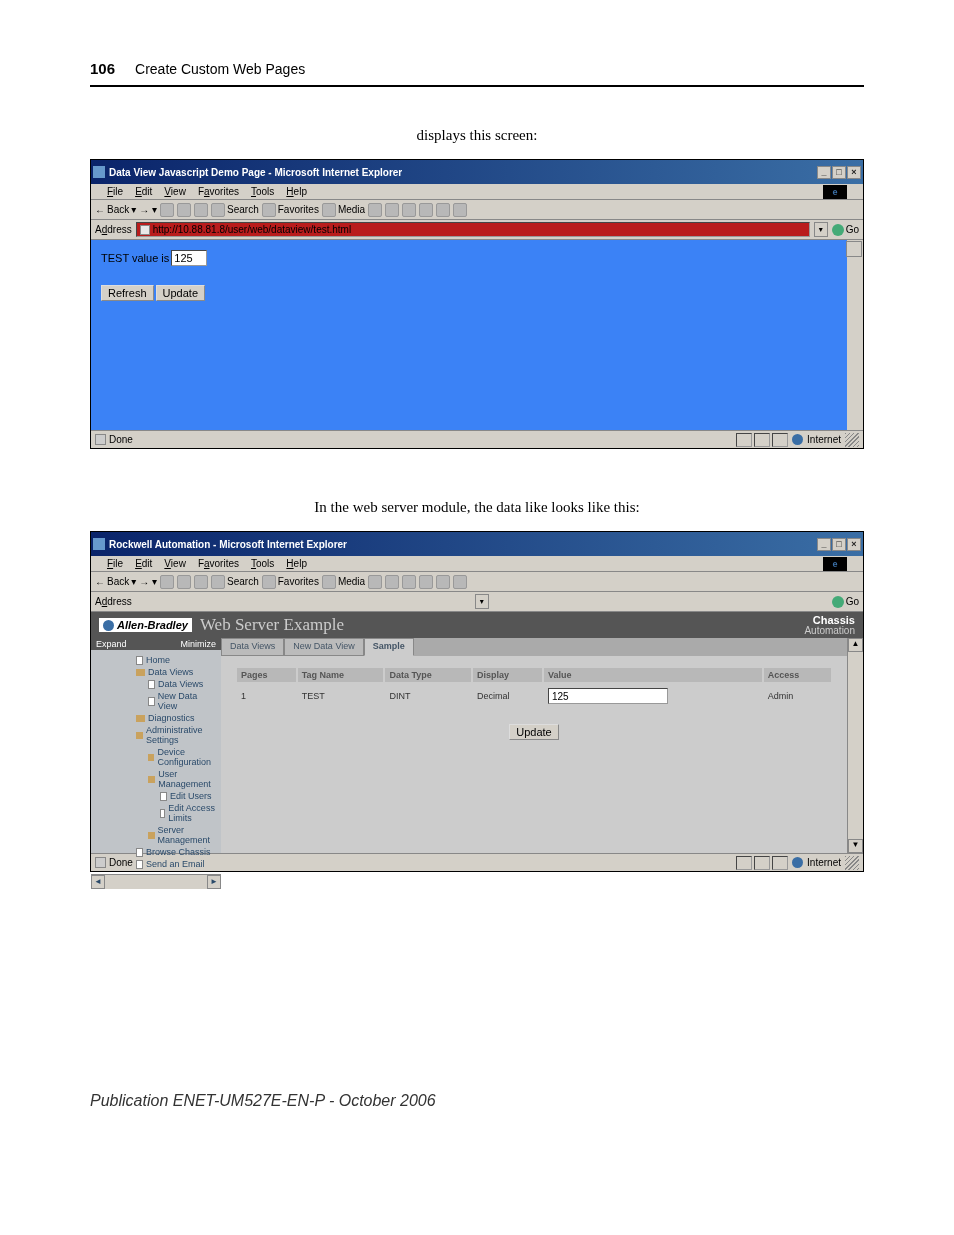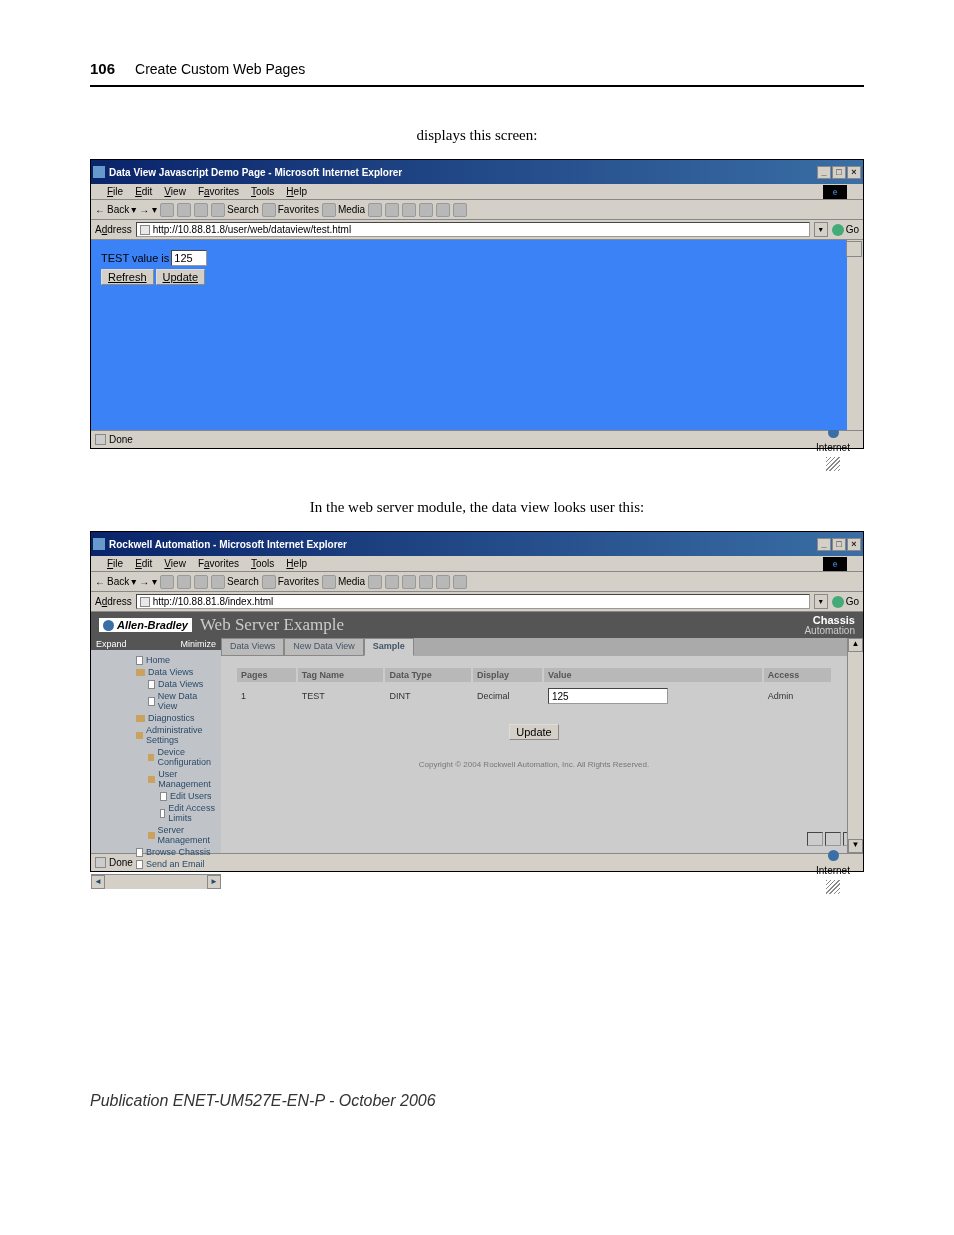--- a/index.html
+++ b/index.html
@@ -50,45 +50,45 @@
       height: 20px; align-items: center;
     }
     .tb-item { font-size: 10px; display:flex; align-items:center; gap:2px; }
     .tb-ico { width: 14px; height: 14px; background: #b8b8b8; border:1px solid #999; border-radius:2px; }
     .ie-address {
       background: #d4d0c8; display: flex; gap: 4px; padding: 2px 4px; border-bottom: 1px solid #888;
       height: 20px; align-items: center; justify-content: space-between;
     }
     .addr-label { font-size: 10px; }
     .addr-input {
-      flex: 1; background: #ffffff; border: 1px inset #999; padding: 1px 3px; font-size: 10px;
+      flex: 1; background: #b91c1c; border: 1px inset #999; padding: 1px 3px; font-size: 10px;
       display:flex; align-items:center; gap:3px;
     }
     .addr-doc-icon { width:10px; height:10px; background:#e8e8e8; border:1px solid #888; }
     .addr-dd { width:14px; height:15px; background:#d4d0c8; border:1px solid #888; text-align:center; font-size:8px; line-height:13px; }
     .go-btn { font-size: 10px; display:flex; align-items:center; gap:2px; }
     .go-ico { width:12px; height:12px; background:#4a7; border-radius:50%; }
     .ie-status {
       background: #d4d0c8; display: flex; justify-content: space-between; padding: 1px 4px;
       height: 18px; align-items: center; border-top: 1px solid #888;
     }
     .status-left { display:flex; align-items:center; gap:3px; font-size:10px; }
-    .status-right { display:flex; align-items:center; gap:4px; font-size:10px;flex-direction:column; }
+    .status-right { display:flex; align-items:center; gap:4px; font-size:10px; }
     .status-ico { width:11px; height:11px; background:#ccc; border:1px solid #888; }
     .internet-ico { width:11px; height:11px; background:#3a6ea5; border-radius:50%; }
     .status-boxes { display:flex; gap:2px; }
     .status-box { width:16px; height:14px; border:1px inset #999; }
     .resize-grip { width:14px; height:14px; background: repeating-linear-gradient(135deg, #888, #888 1px, transparent 1px, transparent 3px); }
     
     
     .win1-content { background: #3b82f6; height: 190px; padding: 10px; border-right: 16px solid #d4d0c8; position:relative; }
     .win1-content::after { content: ""; position: absolute; top:1px; right:-15px; width:14px; height:14px; background:#d4d0c8; border:1px solid #888; }
     .test-line { font-size: 11px; display:flex; align-items:center; gap:2px; }
     .test-input { width: 36px; border: 1px inset #999; padding: 0 2px; font-size: 11px; height:16px; }
-    .btn-row { margin-top: 3px; display:flex; gap:2px;text-decoration:underline; }
+    .btn-row { margin-top: 19px; display:flex; gap:2px; }
     .btn { background: #d4d0c8; border: 1px outset #ddd; padding: 1px 6px; font-size: 11px; }
     
     
     .win2-body { display:flex; background:#ccc; height:215px; }
     .win2-header {
       background: #555; color: #fff; display: flex; align-items: center; justify-content: space-between;
       padding: 3px 8px; height: 26px;
     }
     .brand-chip { background:#fff; color:#000; font-weight:bold; font-style:italic; padding:1px 4px; font-size:11px; display:flex; align-items:center; gap:3px; }
     .rockwell { color:#ccc; font-size:10px; text-align:right; line-height:10px; }
@@ -214,21 +214,21 @@
           <div class="status-box"></div>
           <div class="status-box"></div>
         </div>
       <span class="internet-ico"></span>
       <span>Internet</span>
       <span class="resize-grip"></span>
     </div>
   </div>
 </div>
 
-<p class="caption" style="margin-top:50px;">In the web server module, the data view looks user this:</p>
+<p class="caption" style="margin-top:50px;">In the web server module, the data like looks like this:</p>
 
 <div class="ie-window">
   <div class="ie-titlebar">
     <div class="left">
       <span class="ie-icon"></span>
       <span class="title-text">Rockwell Automation - Microsoft Internet Explorer</span>
     </div>
     <div class="win-controls">
       <div class="win-btn">_</div>
       <div class="win-btn">□</div>
@@ -266,24 +266,20 @@
       </span>
     <span class="tb-ico"></span>
     <span class="tb-ico"></span>
     <span class="tb-ico"></span>
     <span class="tb-ico"></span>
     <span class="tb-ico"></span>
     <span class="tb-ico"></span>
   </div>
   <div class="ie-address">
     <span class="addr-label">A<span style="text-decoration:underline">d</span>dress</span>
-    <div class="addr-input">
-      <span class="addr-doc-icon"></span>
-      <span>http://10.88.81.8/index.html</span>
-    </div>
     <div class="addr-dd">▾</div>
     <span class="go-btn">
         <span class="go-ico"></span>
         <span>Go</span>
       </span>
   </div>
 
   <div class="win2-header">
     <div style="display:flex;align-items:center;gap:4px;">
       <span class="brand-chip">
@@ -387,21 +383,20 @@
             <td>DINT</td>
             <td>Decimal</td>
             <td><input class="val-input" value="125" style=""></td>
             <td>Admin</td>
           </tr>
         </tbody>
           </table>
         <div class="update-wrap">
           <button class="btn">Update</button>
         </div>
-        <div class="copyright">Copyright © 2004 Rockwell Automation, Inc. All Rights Reserved.</div>
       </div>
     </div>
     <div class="main-right-scroll">
       <div class="up">▲</div>
       <div class="dn">▼</div>
     </div>
   </div>
 
   <div class="ie-status">
     <div class="status-left">

